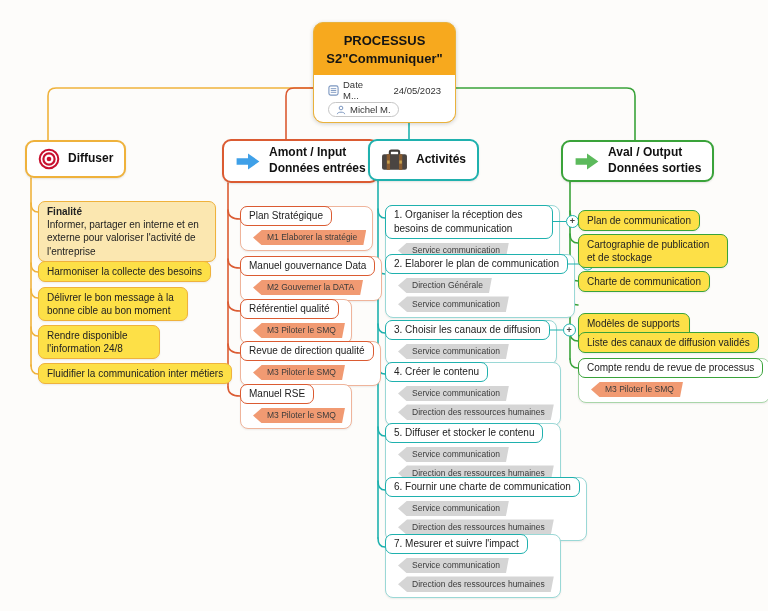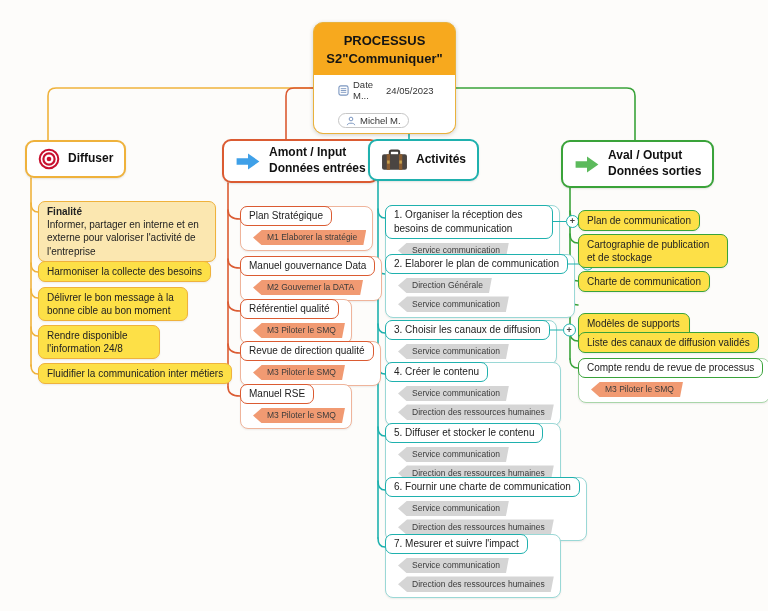--- a/index.html
+++ b/index.html
@@ -11,21 +11,21 @@
        --green-arrow:#5CBA5C;--target-red:#C8102E}
   .canvas{position:absolute;inset:0}
   .wires{position:absolute;inset:0;width:768px;height:611px;pointer-events:none}
   .wires path{fill:none;stroke-width:1.6px;stroke-linecap:round}
   .w-gold{stroke:var(--gold)} .w-red{stroke:var(--red)} .w-teal{stroke:var(--teal)} .w-green{stroke:var(--green)}
 
   
   .root{position:absolute;left:313px;top:22px;width:143px;background:var(--root-fill);
         border:1px solid var(--root-border);border-radius:10px;box-shadow:0 1px 4px rgba(0,0,0,.18)}
   .root-title{text-align:center;font-weight:bold;font-size:13px;line-height:1.4;color:#141414;padding:9px 3px 7px}
-  .root-details{background:#fff;border-radius:0 0 9px 9px;padding:4px 24px 5px;display:flex;flex-direction:column;gap:12px}
+  .root-details{background:#fff;border-radius:0 0 9px 9px;padding:4px 14px 5px;display:flex;flex-direction:column;gap:1px}
   .detail-row{display:flex;align-items:center;gap:4px;font-size:9.5px;color:#333}
   .dvalue{margin-left:9px}
   .owner-pill{display:flex;align-items:center;gap:4px;border:1px solid #c6c6c6;border-radius:8px;
               padding:1px 7px;font-size:9.5px;color:#333;width:max-content;background:#fff}
   .ic{display:flex;align-items:center}
 
   
   .bh{position:absolute;display:flex;align-items:center;gap:8px;background:#fff;border:2px solid;border-radius:9px;
       padding:5px 11px;font-weight:bold;font-size:12px;color:#111;line-height:1.3;box-shadow:0 1px 2px rgba(0,0,0,.10)}
   .bh.gold{border-color:var(--gold)} .bh.red{border-color:var(--red)}
@@ -138,21 +138,21 @@
           <rect x="1" y="5" width="24" height="15" rx="2" fill="#4a4542"></rect>
           <rect x="5.5" y="5" width="3.2" height="15" fill="#8a5c30"></rect>
           <rect x="17.3" y="5" width="3.2" height="15" fill="#8a5c30"></rect>
           <rect x="5.9" y="11" width="2.4" height="3" fill="#c7a24e"></rect>
           <rect x="17.7" y="11" width="2.4" height="3" fill="#c7a24e"></rect>
         </svg>
     </span>
     <span>Activités</span>
   </div>
 
-  <div class="bh green" style="left:561px;top:140px;height:48px">
+  <div class="bh green" style="left:561px;top:140px;height:42px">
     <span class="ic">
       <svg width="26" height="19" viewBox="0 0 26 20">
           <path d="M1 6.5 h12 V1.5 L25 10 L13 18.5 V13.5 H1 Z" fill="#5CBA5C"></path>
         </svg>
     </span>
     <span>
       <div>Aval / Output</div>
       <div>Données sorties</div>
     </span>
   </div>

